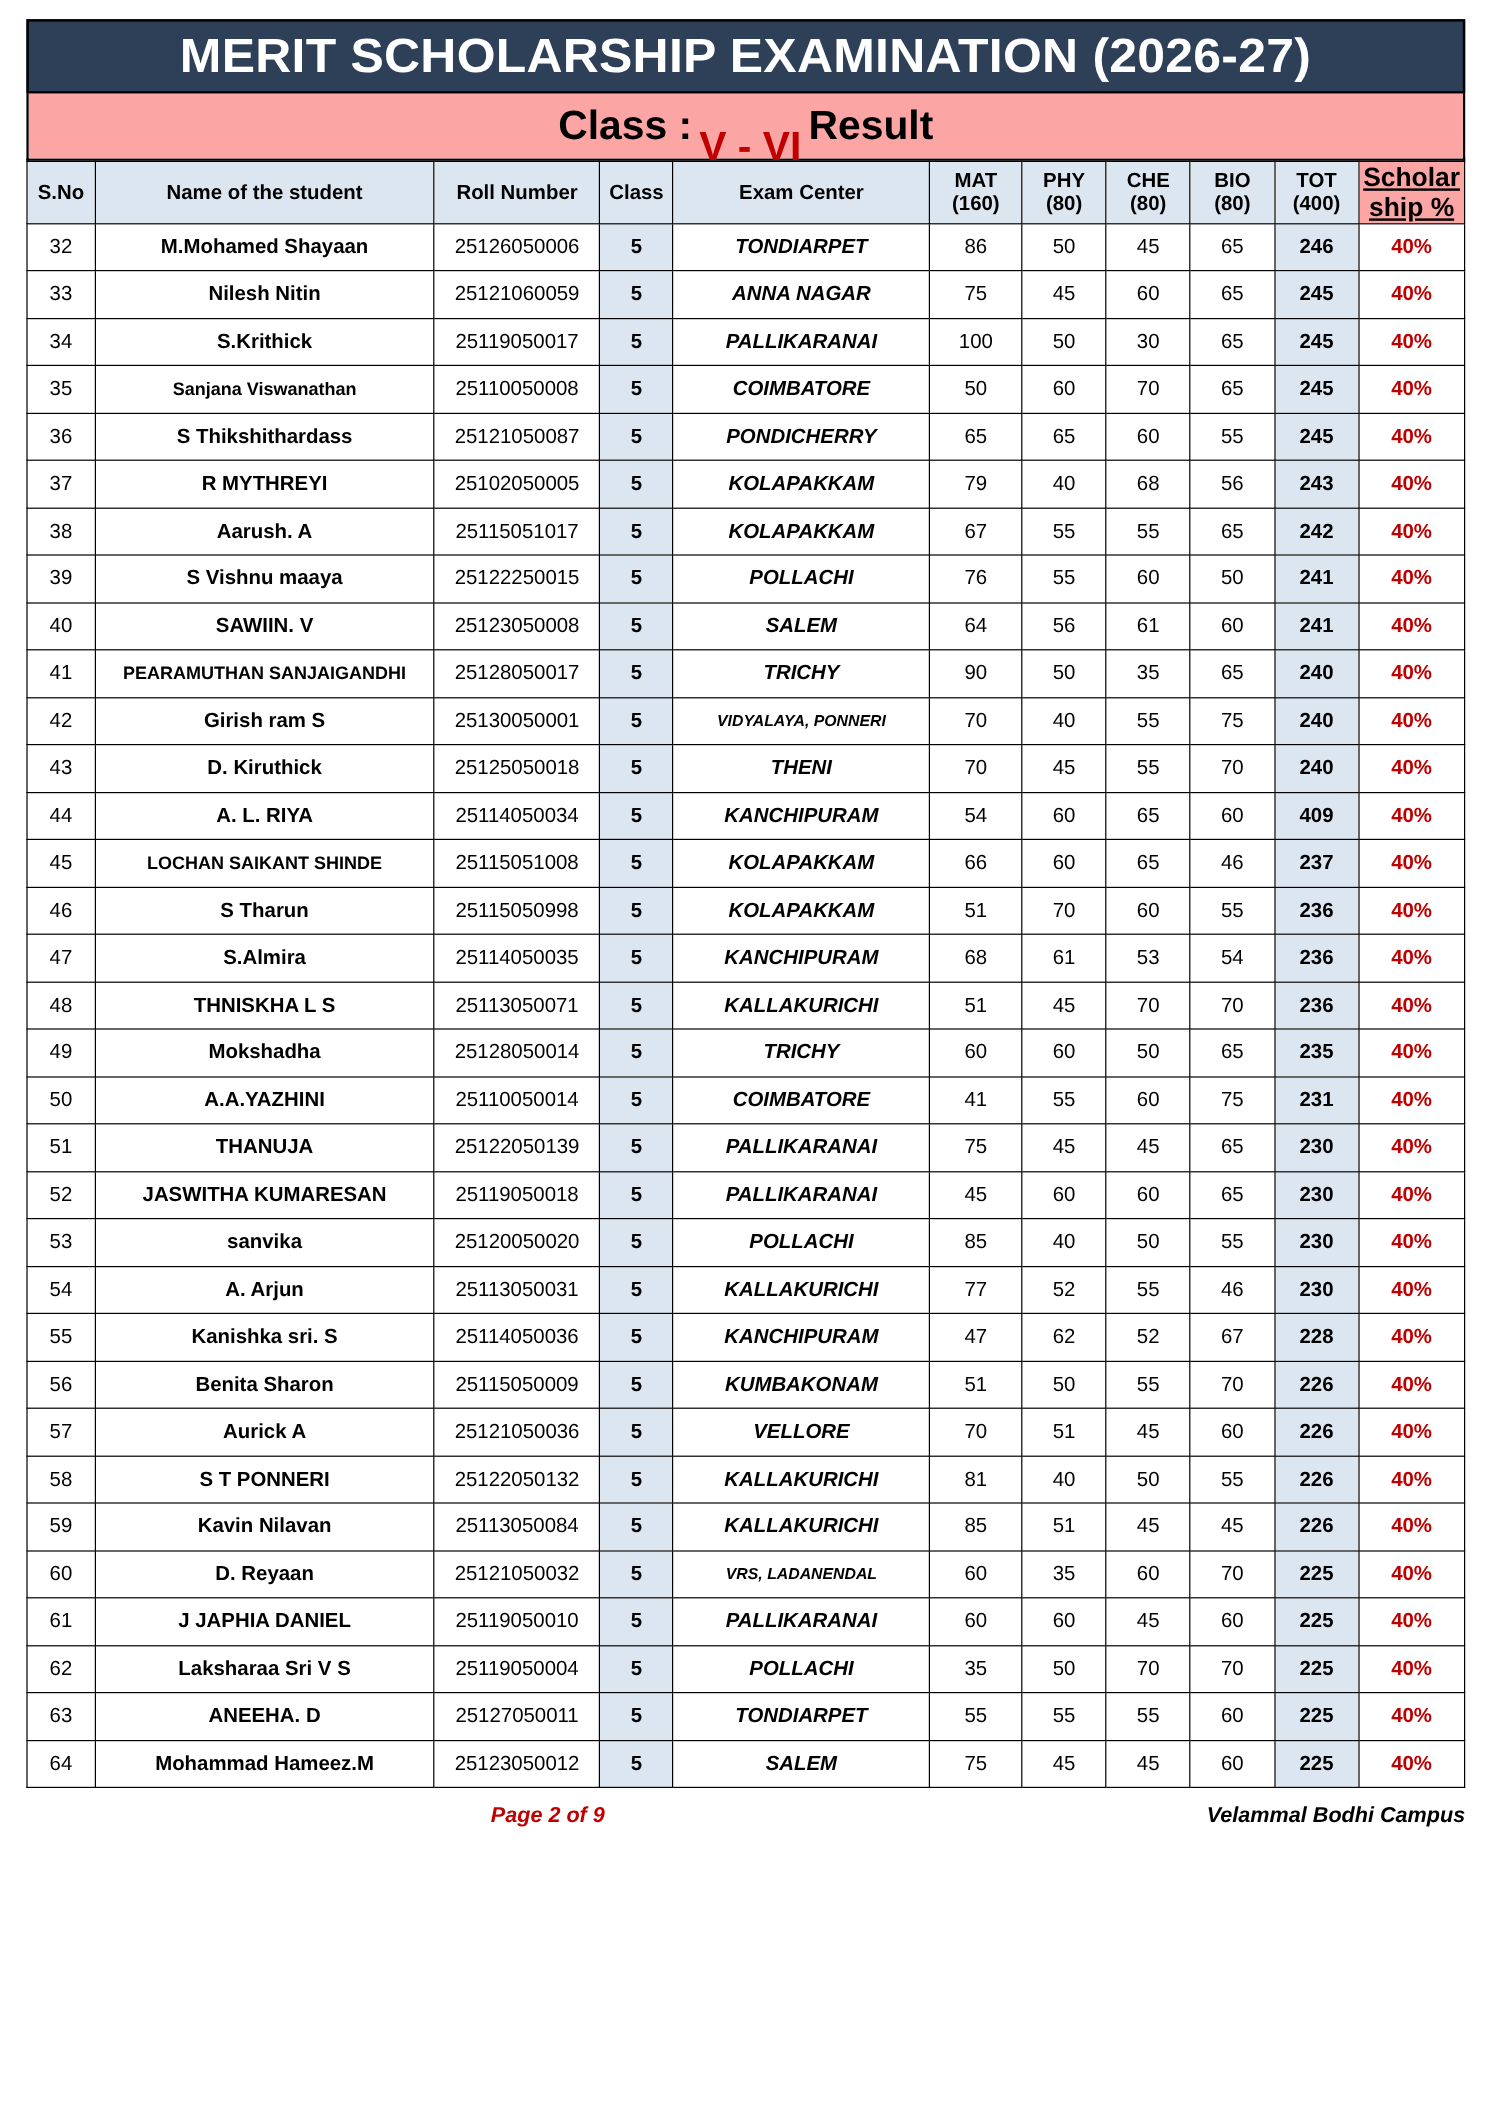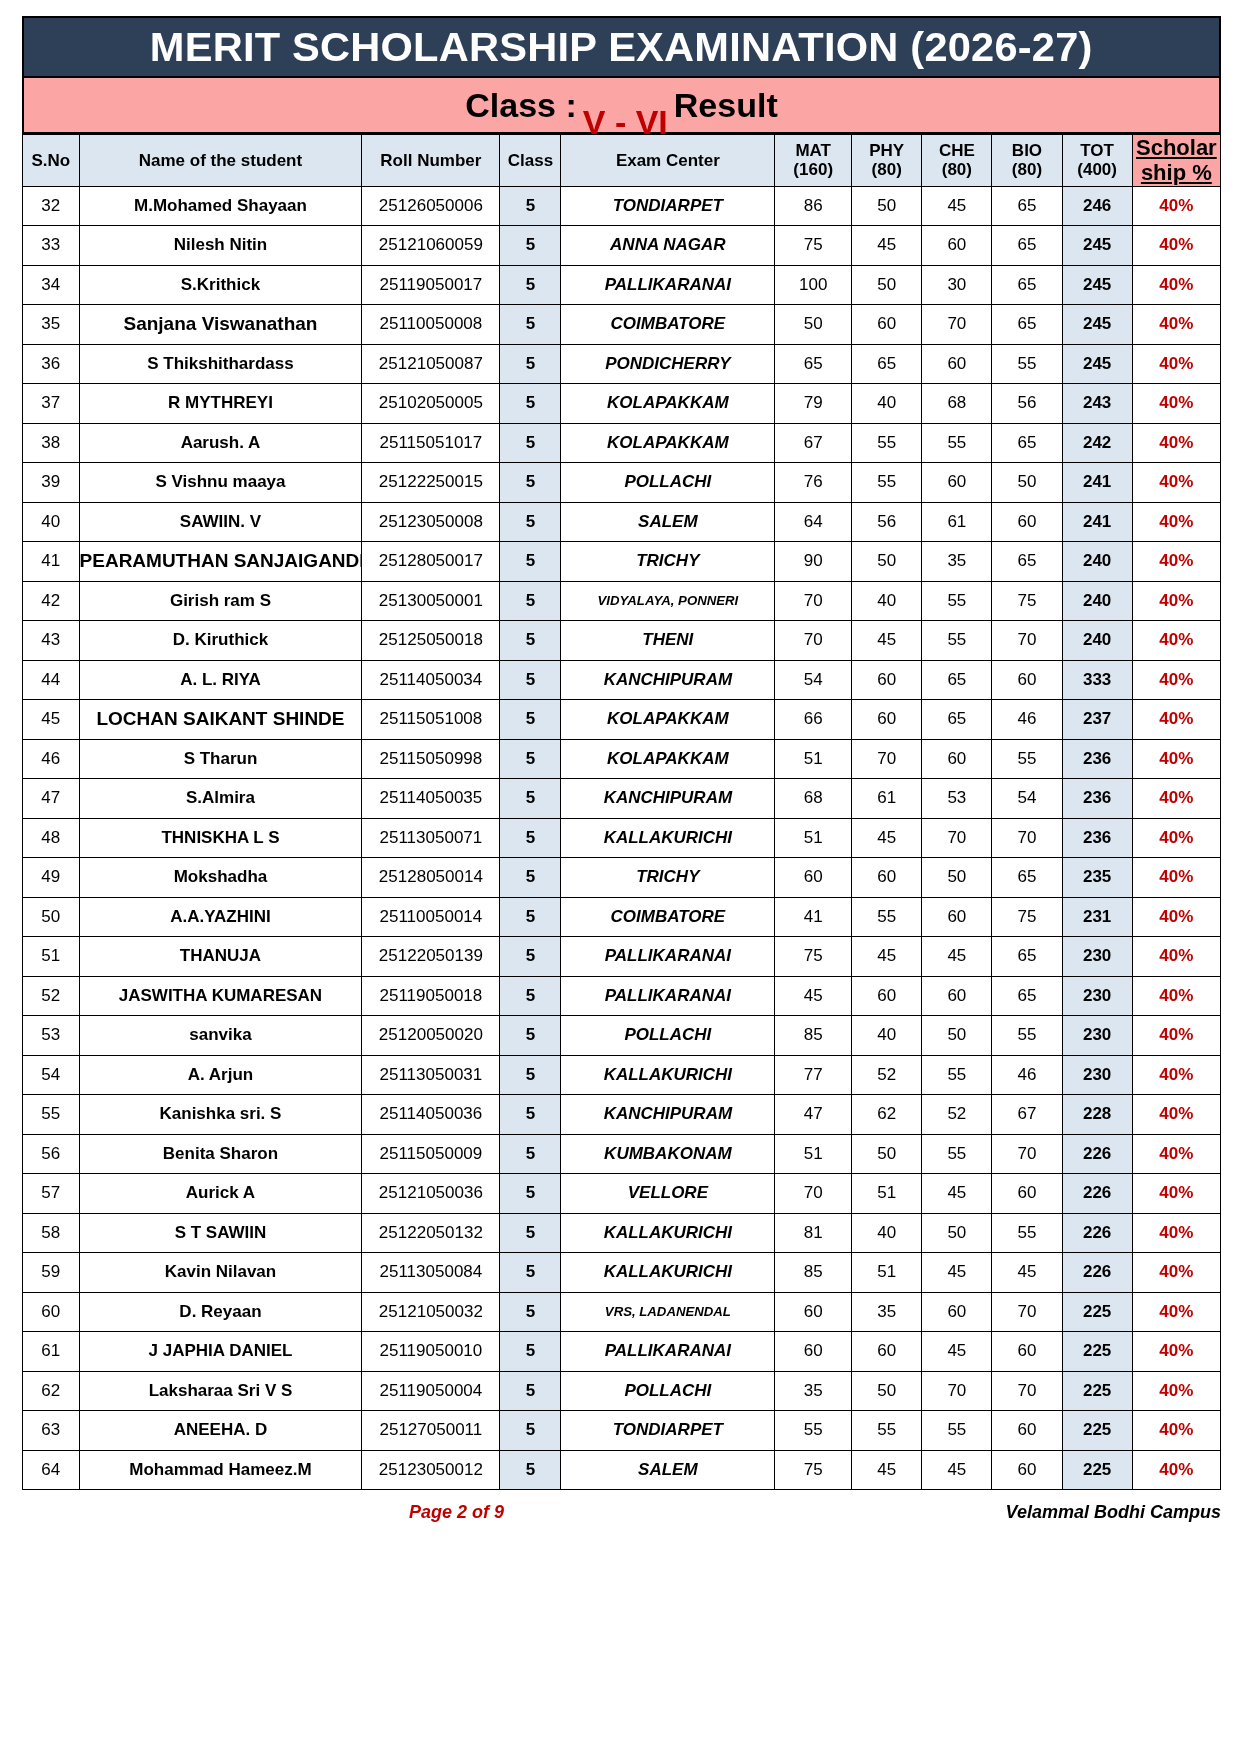--- a/index.html
+++ b/index.html
@@ -128,21 +128,21 @@
   col.c-center { width: 189px; }
   col.c-mat    { width: 68px; }
   col.c-phy    { width: 62px; }
   col.c-che    { width: 62px; }
   col.c-bio    { width: 62px; }
   col.c-tot    { width: 62px; }
   col.c-sch    { width: 78px; }
 
   td.sno   { font-size: 18px; font-weight: normal; }
   td.name  { text-align: left; padding-left: 7px; font-weight: bold; font-size: 18px; }
-  td.name.small { font-size: 19px; margin-left: 31px; }
+  td.name.small { font-size: 15px; margin-left: 31px; }
   td.roll  { font-size: 15.5px; }
   td.cls   { background: #dce6f1; font-weight: bold; font-size: 18px; }
   td.center{ font-style: italic; font-weight: bold; font-size: 15.5px; }
   td.center.narrow { font-size: 13.2px; }
   td.mark  { font-size: 18px; }
   td.tot   { background: #dce6f1; font-weight: bold; font-size: 18px; }
   td.sch   { color: #c00000; font-weight: bold; font-size: 21px; }
 
   
   .footer {
@@ -381,21 +381,21 @@
         <tr>
           <td class="sno">44</td>
           <td class="name">A. L. RIYA</td>
           <td class="roll">25114050034</td>
           <td class="cls">5</td>
           <td class="center">KANCHIPURAM</td>
           <td class="mark">54</td>
           <td class="mark">60</td>
           <td class="mark">65</td>
           <td class="mark">60</td>
-          <td class="tot">333</td>
+          <td class="tot">409</td>
           <td class="sch">40%</td>
         </tr>
         <tr>
           <td class="sno">45</td>
           <td class="name small">LOCHAN SAIKANT SHINDE</td>
           <td class="roll">25115051008</td>
           <td class="cls">5</td>
           <td class="center">KOLAPAKKAM</td>
           <td class="mark">66</td>
           <td class="mark">60</td>
@@ -555,21 +555,21 @@
           <td class="center">VELLORE</td>
           <td class="mark">70</td>
           <td class="mark">51</td>
           <td class="mark">45</td>
           <td class="mark">60</td>
           <td class="tot">226</td>
           <td class="sch">40%</td>
         </tr>
         <tr>
           <td class="sno">58</td>
-          <td class="name">S T SAWIIN</td>
+          <td class="name">S T PONNERI</td>
           <td class="roll">25122050132</td>
           <td class="cls">5</td>
           <td class="center">KALLAKURICHI</td>
           <td class="mark">81</td>
           <td class="mark">40</td>
           <td class="mark">50</td>
           <td class="mark">55</td>
           <td class="tot">226</td>
           <td class="sch">40%</td>
         </tr>

